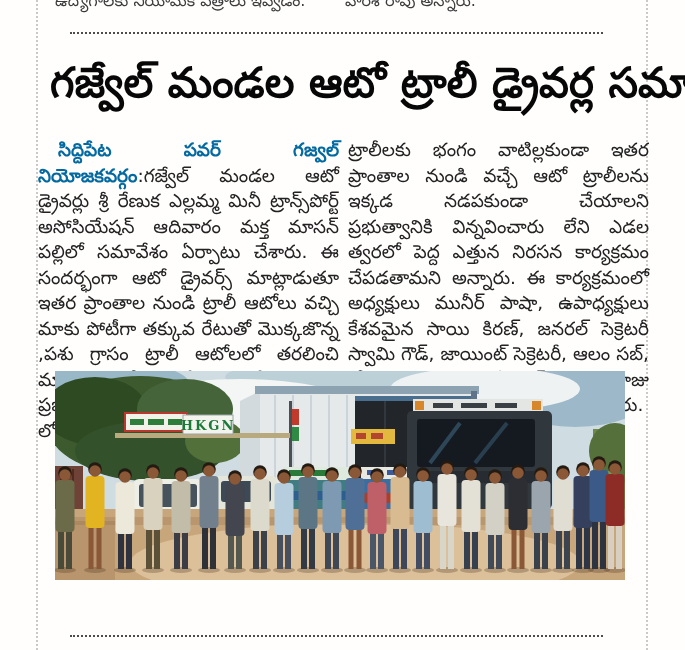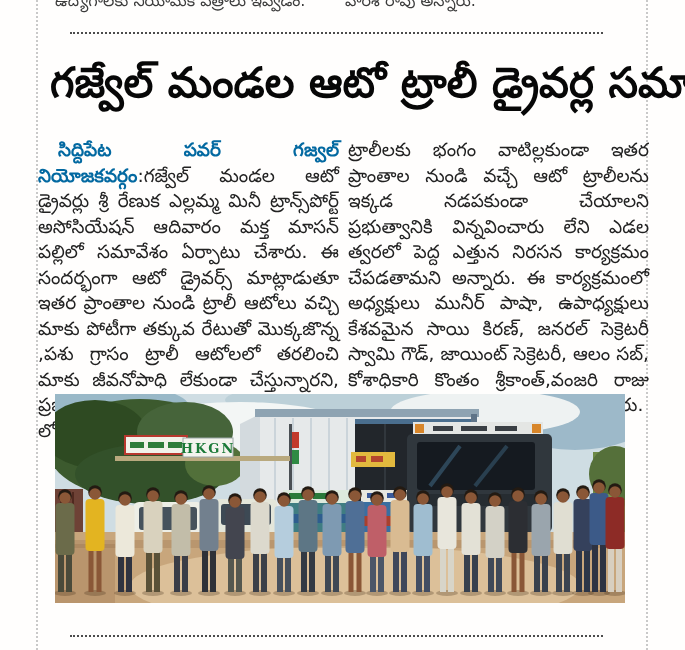--- a/index.html
+++ b/index.html
@@ -20,21 +20,21 @@
 
   h1.headline{position:absolute;left:50px;top:56px;width:586px;margin:0;
     font-size:42px;line-height:1.3;font-weight:700;color:#070707;
     font-family:"DejaVu Serif",serif;white-space:nowrap;}
 
   .cols{position:absolute;left:38px;top:137px;width:612px;display:flex;gap:9px;}
   .col{width:301px;margin:0;font-size:18.5px;line-height:25.5px;color:#222;text-align:justify;}
   .col.first{text-indent:20px;}
   .col b{font-weight:700;color:#0369a1;}
 
-  .photo{position:absolute;left:55px;top:394px;width:570px;height:209px;overflow:hidden;background:#e5e5e5;}
+  .photo{position:absolute;left:55px;top:371px;width:570px;height:209px;overflow:hidden;background:#e5e5e5;}
   .photo svg{display:block;width:570px;height:209px;}
 </style>
 </head>
 <body>
 
 <div class="clip">
 
   <div class="vrule left"></div>
   <div class="vrule right"></div>
 

